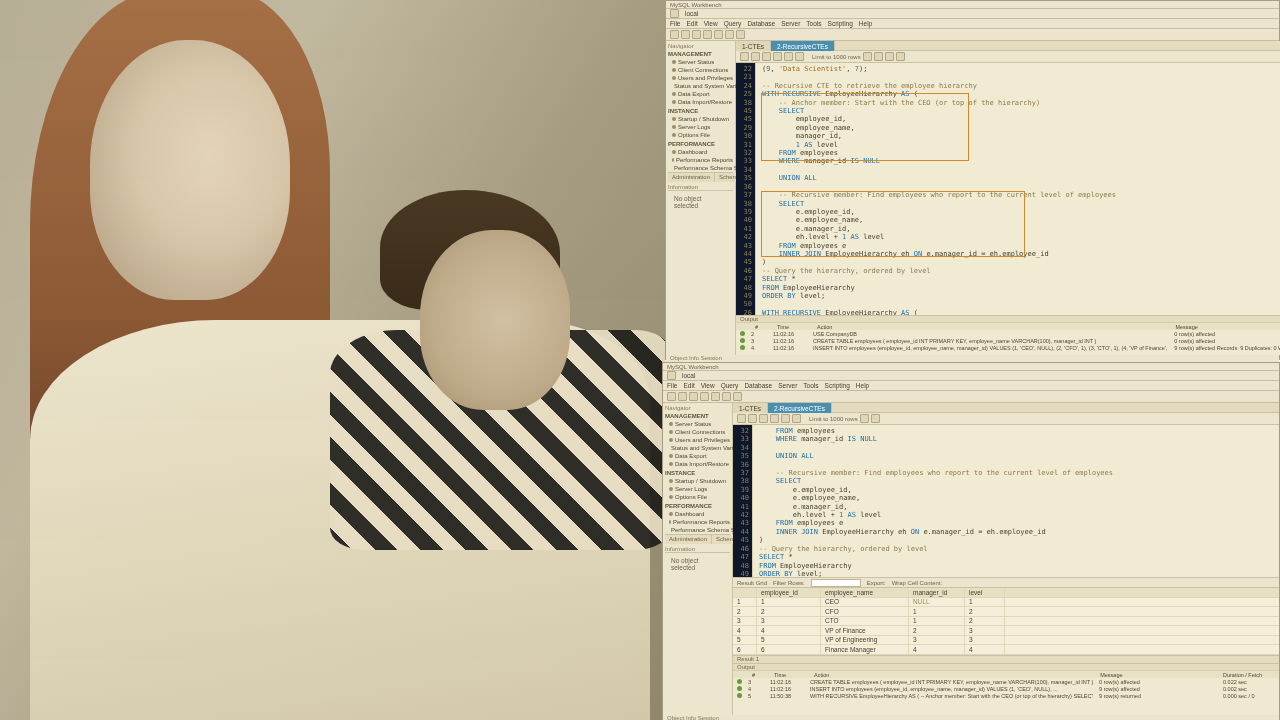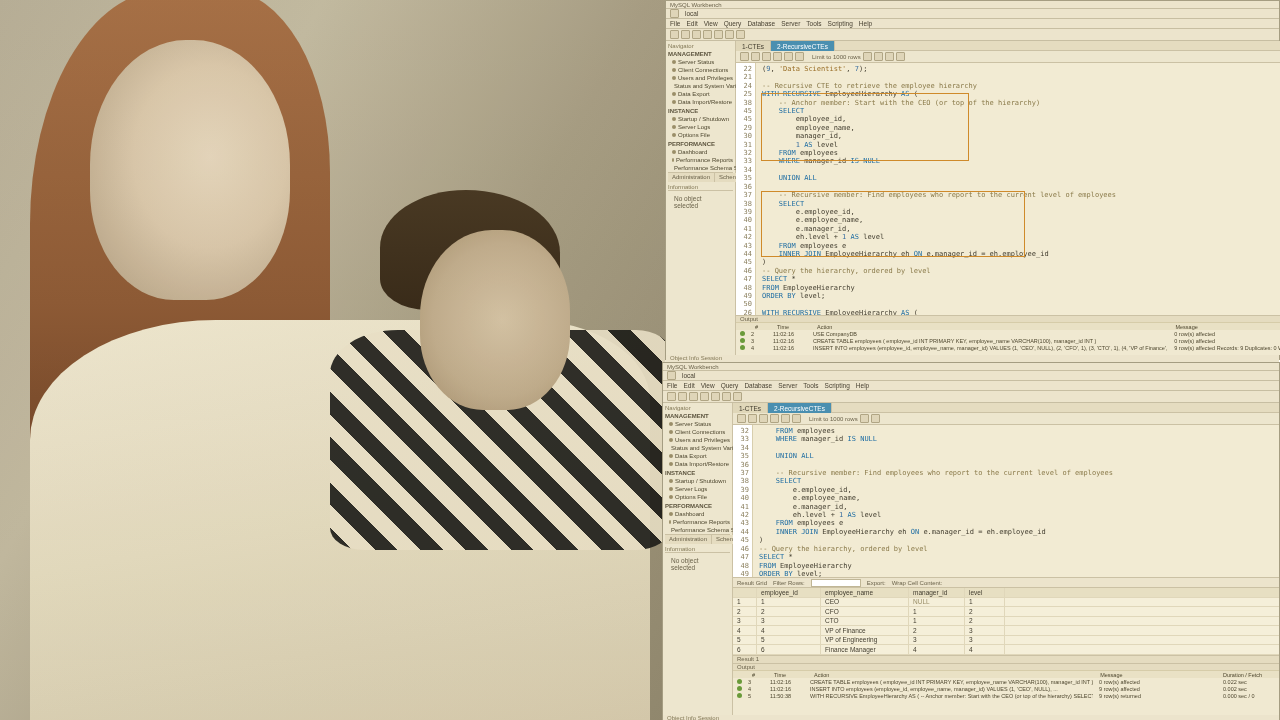--- a/index.html
+++ b/index.html
@@ -35,21 +35,21 @@
   .navh{font-weight:bold;color:#5c543e;font-size:6px;margin:2px 0 1px 0;}
   .navi{display:flex;align-items:center;gap:2px;padding:0 0 0 4px;color:#4e472f;white-space:nowrap;line-height:8px;}
   .navi .dot{width:4px;height:4px;background:#9a8e68;border-radius:50%;}
   .ed{flex:1;display:flex;flex-direction:column;}
   .tabs{height:10px;background:#e5dcc0;border-bottom:1px solid #cbc1a4;display:flex;}
   .tab{height:10px;padding:0 6px;font-size:6.5px;display:flex;align-items:center;background:#e0d7b9;border-right:1px solid #cbc1a4;}
   .tab.active{background:#4a8fb0;color:#fff;}
   .tb2{height:12px;background:#ede6ce;border-bottom:1px solid #cbc1a4;display:flex;align-items:center;gap:2px;padding:0 4px;font-size:6px;}
   .tb2 .limit{margin-left:6px;color:#6a624a;}
   .code{flex:1;position:relative;background:#f2ebd3;overflow:hidden;display:flex;}
-  .gut{width:20px;background:#ffffff;border-right:1px solid #d8cead;text-align:right;padding:2px 3px 0 0;color:#8a7f5d;font-family:Consolas,monospace;font-size:7px;line-height:8.4px;}
+  .gut{width:20px;background:#0f172a;border-right:1px solid #d8cead;text-align:right;padding:2px 3px 0 0;color:#8a7f5d;font-family:Consolas,monospace;font-size:7px;line-height:8.4px;}
   .ln{display:block;}
   .src{flex:1;padding:2px 2px 0 6px;font-family:Consolas,monospace;font-size:7px;line-height:8.4px;color:#413c2e;white-space:pre;}
   .kw{color:#206ea3;}
   .cm{color:#8a7a4a;}
   .str{color:#9a6f28;}
   .num{color:#3a6fa0;}
   .box{position:absolute;border:1px solid #cf8a2a;pointer-events:none;}
   .status{height:8px;background:#ece4cc;border-bottom:1px solid #c7bea2;padding:0 4px;color:#847a58;font-size:6px;}
   .outpanel{height:40px;border-top:1px solid #cbc1a4;background:#f0e9d1;}
   .oph{height:7px;background:#e5dcc0;padding:0 4px;font-size:6px;color:#6a624a;border-bottom:1px solid #d6cca9;}

